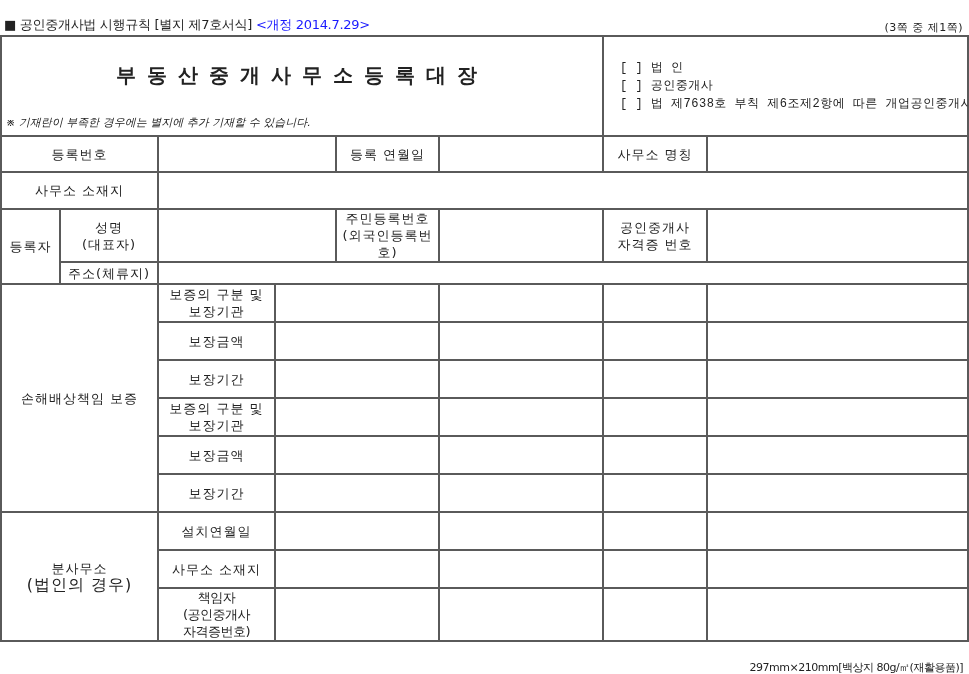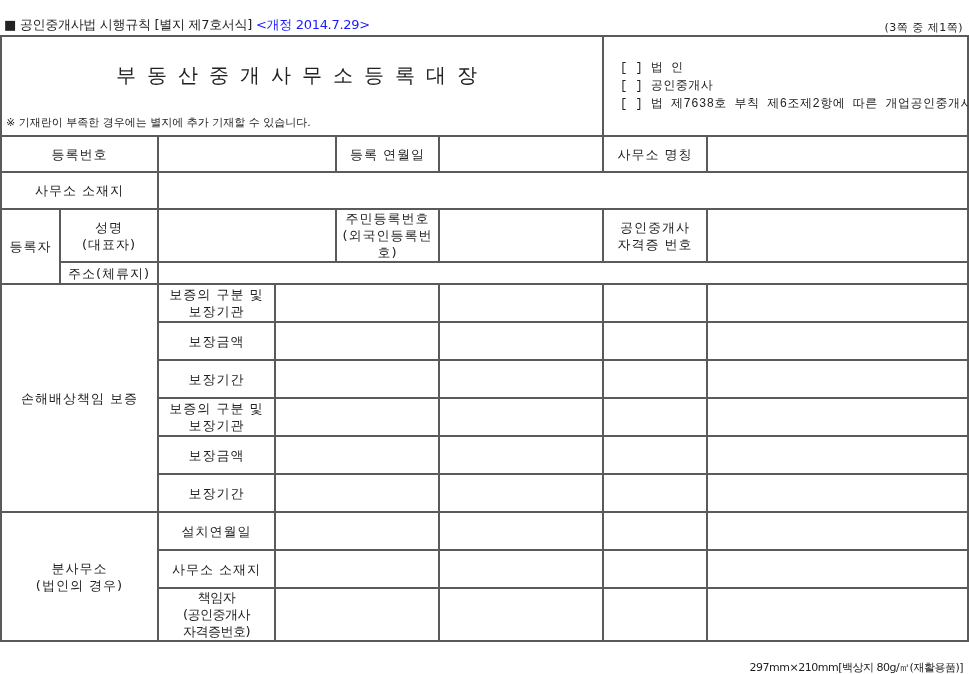--- a/index.html
+++ b/index.html
@@ -6,25 +6,25 @@
   body { width:969px; height:674px; position:relative; overflow:hidden;
          font-family:"DejaVu Sans", sans-serif; color:#222; font-size:12px; }
   .topline { position:absolute; left:4px; top:16px; font-size:13px; white-space:nowrap; letter-spacing:-0.3px; }
   .topline .rev { color:#1a1aff; }
   .pagenum { position:absolute; right:6px; top:20px; font-size:11px; letter-spacing:0.5px; }
   .footer { position:absolute; right:6px; top:660px; font-size:11px; letter-spacing:-0.5px; }
   table.form { position:absolute; left:0; top:35px; border-collapse:collapse; table-layout:fixed; width:967px; }
   table.form td { border:2px solid #5a5a5a; padding:0; text-align:center; vertical-align:middle;
                   font-size:13px; line-height:17px; letter-spacing:1px; }
   .head-cell { position:relative; height:98px; text-align:left !important; vertical-align:top !important; }
-  .title { position:absolute; left:0; right:0; top:30px; text-align:center; font-size:20px; font-weight:normal; letter-spacing:11px; }
-  .note { position:absolute; left:4px; top:77px; font-size:11px; letter-spacing:0; }
+  .title { position:absolute; left:0; right:0; top:30px; text-align:center; font-size:20px; font-weight:bold; letter-spacing:11px; }
+  .note { position:absolute; left:4px; top:77px; font-size:11px; letter-spacing:0;font-style:italic; }
   .checks { padding:22px 0 0 16px; font-size:12px; line-height:18px; letter-spacing:0.5px;font-family:Liberation Mono, monospace; }
   .checks .chk { white-space:nowrap; }
-  .lbl-sm { font-size:13px; line-height:16px; }
+  .lbl-sm { font-size:16px; line-height:16px; }
 </style>
 </head>
 <body>
 
 <div class="topline">
   <span>■</span>
   <span>공인중개사법 시행규칙 [별지 제7호서식]</span>
   <span class="rev">&lt;개정 2014.7.29&gt;</span>
 </div>
 <div class="pagenum">(3쪽 중 제1쪽)</div>

